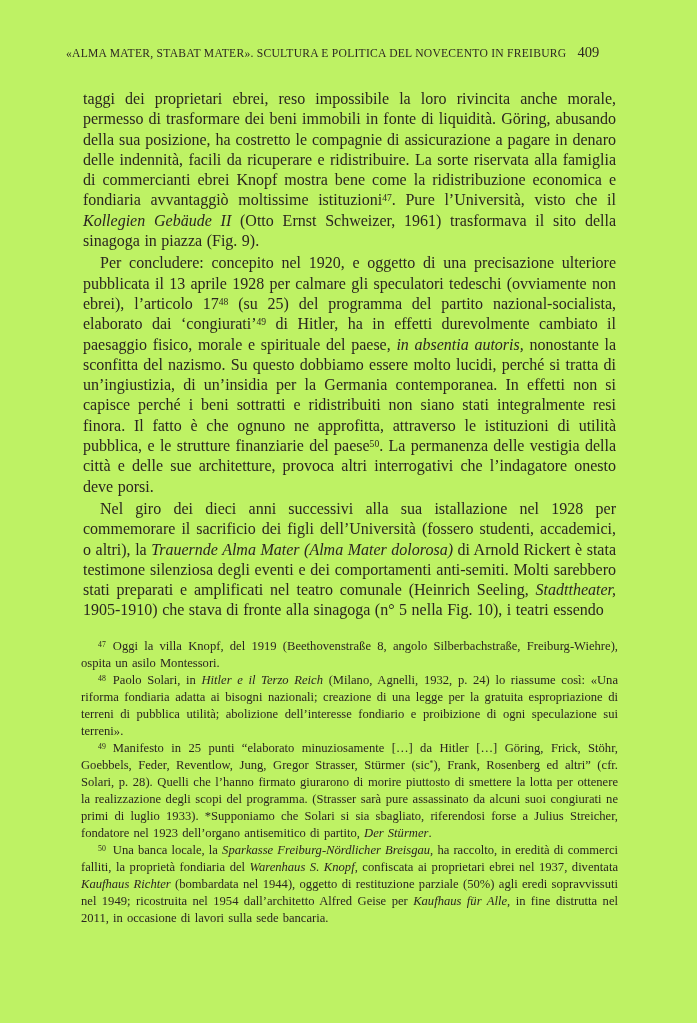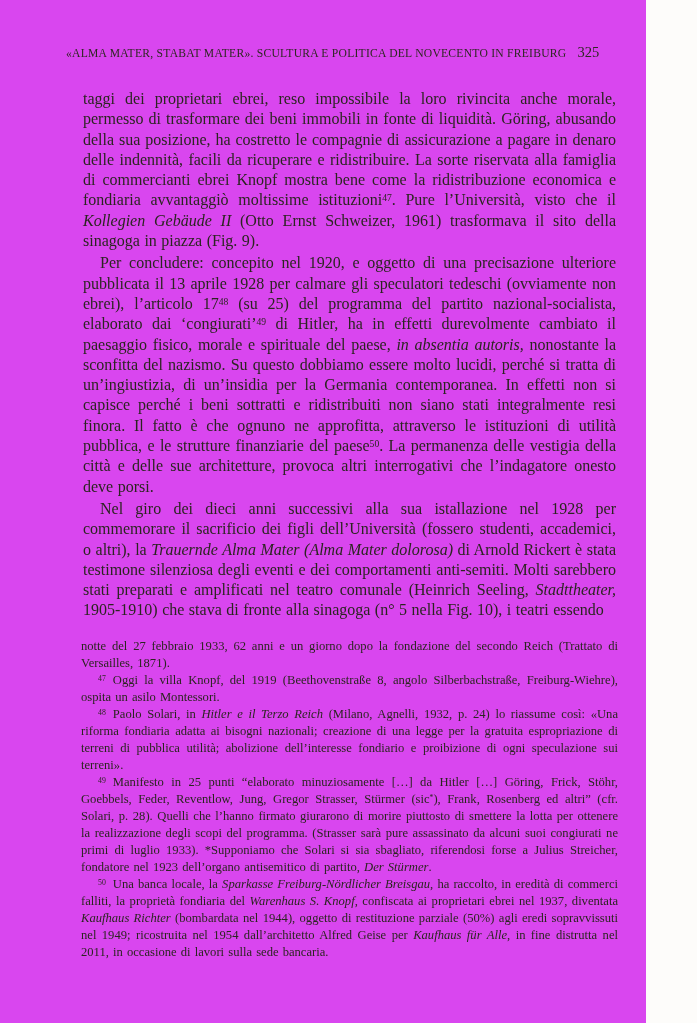--- a/index.html
+++ b/index.html
@@ -2,23 +2,23 @@
 <html lang="it"><head>
 <meta charset="utf-8">
 <style>
   html, body {
     margin: 0;
     padding: 0;
     background: #fdfcfa;
   }
   .page {
     position: relative;
-    width: 646px;
+    width: 697px;
     height: 1023px;
-    background: #d946ef;
+    background: #bef264;
     color: #2b2520;
     font-family: "Liberation Serif", "DejaVu Serif", serif;
     overflow: hidden;
   }
   .running-head {
     position: absolute;
     left: 66px;
     top: 44px;
     width: 560px;
     display: flex;
@@ -84,29 +84,28 @@
     vertical-align: baseline;
     margin-right: 7px;
   }
 </style>
 </head>
 <body>
 
 <div class="page">
   <header class="running-head">
     <span class="rh-title">«ALMA MATER, STABAT MATER». SCULTURA E POLITICA DEL NOVECENTO IN FREIBURG</span>
-    <span class="rh-page">325</span>
+    <span class="rh-page">409</span>
   </header>
 
   <main class="body-text">
       <p class="para"><span>taggi dei proprietari ebrei, reso impossibile la loro rivincita anche morale, permesso di trasformare dei beni immobili in fonte di liquidità. Göring, abusando della sua posizione, ha costretto le compagnie di assicurazione a pagare in denaro delle indennità, facili da ricuperare e ridistribuire. La sorte riservata alla famiglia di commercianti ebrei Knopf mostra bene come la ridistribuzione economica e fondiaria avvantaggiò moltissime istituzioni</span><sup class="run-sup">47</sup><span>. Pure l’Università, visto che il </span><span class="it">Kollegien Gebäude II</span><span> (Otto Ernst Schweizer, 1961) trasformava il sito della sinagoga in piazza (Fig. 9).</span></p>
       <p class="para indent"><span>Per concludere: concepito nel 1920, e oggetto di una precisazione ulteriore pubblicata il 13 aprile 1928 per calmare gli speculatori tedeschi (ovviamente non ebrei), l’articolo 17</span><sup class="run-sup">48</sup><span> (su 25) del programma del partito nazional-socialista, elaborato dai ‘congiurati’</span><sup class="run-sup">49</sup><span> di Hitler, ha in effetti durevolmente cambiato il paesaggio fisico, morale e spirituale del paese, </span><span class="it">in absentia autoris,</span><span> nonostante la sconfitta del nazismo. Su questo dobbiamo essere molto lucidi, perché si tratta di un’ingiustizia, di un’insidia per la Germania contemporanea. In effetti non si capisce perché i beni sottratti e ridistribuiti non siano stati integralmente resi finora. Il fatto è che ognuno ne approfitta, attraverso le istituzioni di utilità pubblica, e le strutture finanziarie del paese</span><sup class="run-sup">50</sup><span>. La permanenza delle vestigia della città e delle sue architetture, provoca altri interrogativi che l’indagatore onesto deve porsi.</span></p>
       <p class="para indent"><span>Nel giro dei dieci anni successivi alla sua istallazione nel 1928 per commemorare il sacrificio dei figli dell’Università (fossero studenti, accademici, o altri), la </span><span class="it">Trauernde Alma Mater (Alma Mater dolorosa)</span><span> di Arnold Rickert è stata testimone silenziosa degli eventi e dei comportamenti anti-semiti. Molti sarebbero stati preparati e amplificati nel teatro comunale (Heinrich Seeling, </span><span class="it">Stadttheater,</span><span> 1905-1910) che stava di fronte alla sinagoga (n° 5 nella Fig. 10), i teatri essendo</span></p>
     </main>
 
   <section class="footnotes">
-      <p class="footnote cont"><span>notte del 27 febbraio 1933, 62 anni e un giorno dopo la fondazione del secondo Reich (Trattato di Versailles, 1871).</span></p>
       <p class="footnote"><sup class="fn-marker">47</sup><span>Oggi la villa Knopf, del 1919 (Beethovenstraße 8, angolo Silberbachstraße, Freiburg-Wiehre), ospita un asilo Montessori.</span></p>
       <p class="footnote"><sup class="fn-marker">48</sup><span>Paolo Solari, in </span><span class="it">Hitler e il Terzo Reich</span><span> (Milano, Agnelli, 1932, p. 24) lo riassume così: «Una riforma fondiaria adatta ai bisogni nazionali; creazione di una legge per la gratuita espropriazione di terreni di pubblica utilità; abolizione dell’interesse fondiario e proibizione di ogni speculazione sui terreni».</span></p>
       <p class="footnote"><sup class="fn-marker">49</sup><span>Manifesto in 25 punti “elaborato minuziosamente […] da Hitler […] Göring, Frick, Stöhr, Goebbels, Feder, Reventlow, Jung, Gregor Strasser, Stürmer (sic</span><sup class="run-sup">*</sup><span>), Frank, Rosenberg ed altri” (cfr. Solari, p. 28). Quelli che l’hanno firmato giurarono di morire piuttosto di smettere la lotta per ottenere la realizzazione degli scopi del programma. (Strasser sarà pure assassinato da alcuni suoi congiurati ne primi di luglio 1933). *Supponiamo che Solari si sia sbagliato, riferendosi forse a Julius Streicher, fondatore nel 1923 dell’organo antisemitico di partito, </span><span class="it">Der Stürmer</span><span>.</span></p>
       <p class="footnote"><sup class="fn-marker">50</sup><span>Una banca locale, la </span><span class="it">Sparkasse Freiburg-Nördlicher Breisgau</span><span>, ha raccolto, in eredità di commerci falliti, la proprietà fondiaria del </span><span class="it">Warenhaus S. Knopf</span><span>, confiscata ai proprietari ebrei nel 1937, diventata </span><span class="it">Kaufhaus Richter</span><span> (bombardata nel 1944), oggetto di restituzione parziale (50%) agli eredi sopravvissuti nel 1949; ricostruita nel 1954 dall’architetto Alfred Geise per </span><span class="it">Kaufhaus für Alle</span><span>, in fine distrutta nel 2011, in occasione di lavori sulla sede bancaria.</span></p>
     </section>
 </div>
 
 </body></html>

